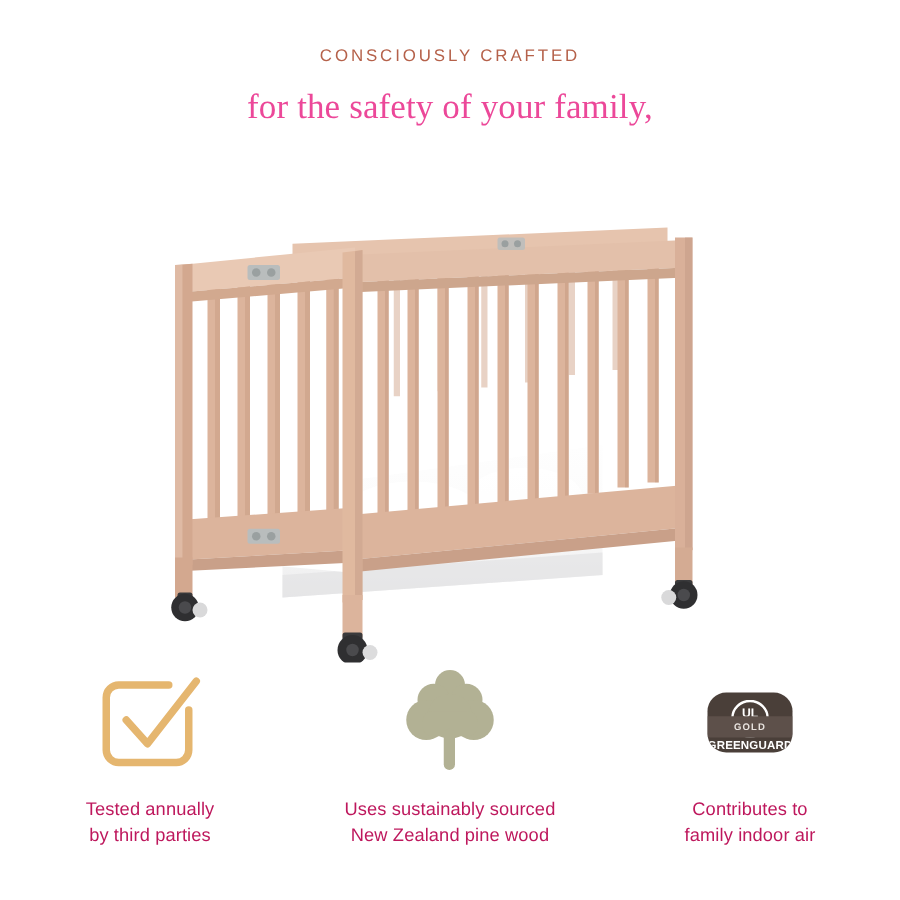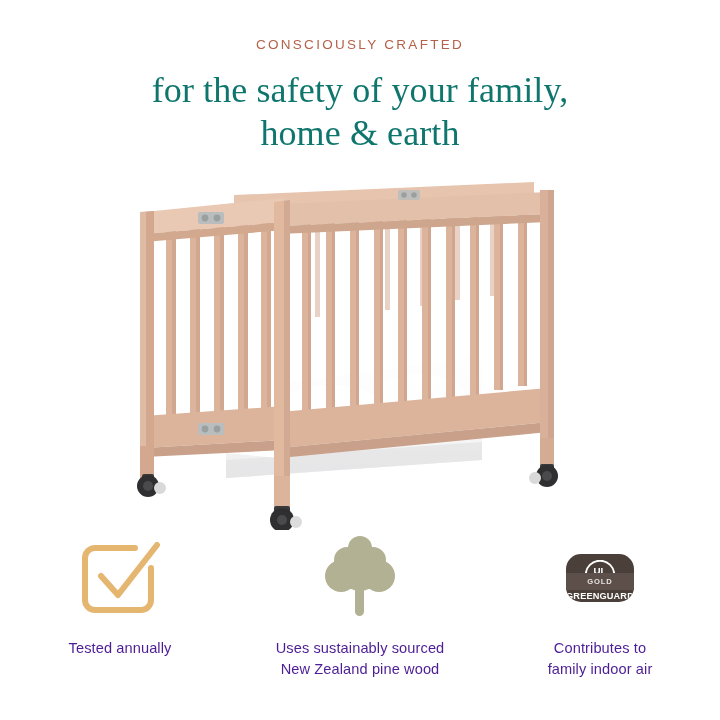--- a/index.html
+++ b/index.html
@@ -35,24 +35,24 @@
     font-size: 13.5px;
     font-weight: 400;
     letter-spacing: 2.3px;
     color: #b5614a;
     text-transform: uppercase;
     line-height: 1;
   }
   .headline {
     margin-top: 17px;
     font-family: "Liberation Serif", serif;
-    font-size: 36px;
+    font-size: 28px;
     font-weight: 400;
     line-height: 1.22;
-    color: #0f766e;
+    color: #ec4899;
     letter-spacing: 0.1px;
   }
   .headline span { display: block; }
 
   
   .crib-stage {
     position: absolute;
     left: 0;
     top: 160px;
     width: 720px;
@@ -78,21 +78,21 @@
     height: 92px;
     display: flex;
     align-items: center;
     justify-content: center;
   }
   .feature-caption {
     margin-top: 14px;
     font-family: "Liberation Sans", sans-serif;
     font-size: 14.6px;
     line-height: 1.42;
-    color: #4c1d95;
+    color: #be185d;
     text-align: center;
     letter-spacing: 0.1px;
   }
   .feature-caption span { display: block; }
 
   
   .gg-badge {
     position: relative;
     width: 68px;
     height: 48px;
@@ -139,21 +139,20 @@
 </style>
 </head>
 <body>
 
 <div class="page">
 
   <div class="header">
     <div class="eyebrow">CONSCIOUSLY CRAFTED</div>
     <div class="headline">
       <span>for the safety of your family,</span>
-      <span>home &amp; earth</span>
     </div>
   </div>
 
   <div class="crib-stage">
     <svg class="crib-svg" width="460" height="370" viewBox="0 0 460 370">
       <defs>
         <linearGradient id="mattressG" x1="0" y1="0" x2="0" y2="1">
           <stop offset="0%" stop-color="#ffffff"></stop>
           <stop offset="55%" stop-color="#fbfbfb"></stop>
           <stop offset="100%" stop-color="#ececed"></stop>
@@ -305,20 +304,21 @@
 
     <div class="feature">
       <div class="feature-icon">
         <svg width="86" height="80" viewBox="0 0 86 80">
           <path d="M74,30 L74,62 A10,10 0 0 1 64,72 L18,72 A10,10 0 0 1 8,62 L8,20 A10,10 0 0 1 18,10 L58,10" fill="none" stroke="#e5b66f" stroke-width="6" stroke-linecap="round" stroke-linejoin="round"></path>
           <path d="M24,38 L41,57 L80,7" fill="none" stroke="#e5b66f" stroke-width="6" stroke-linecap="round" stroke-linejoin="round"></path>
         </svg>
       </div>
       <div class="feature-caption">
         <span>Tested annually</span>
+        <span>by third parties</span>
       </div>
     </div>
 
     <div class="feature">
       <div class="feature-icon">
         <svg width="72" height="86" viewBox="0 0 72 86">
           <g fill="#b2b194">
             <circle cx="36" cy="13" r="12"></circle>
             <circle cx="23" cy="25" r="13"></circle>
             <circle cx="49" cy="25" r="13"></circle>

